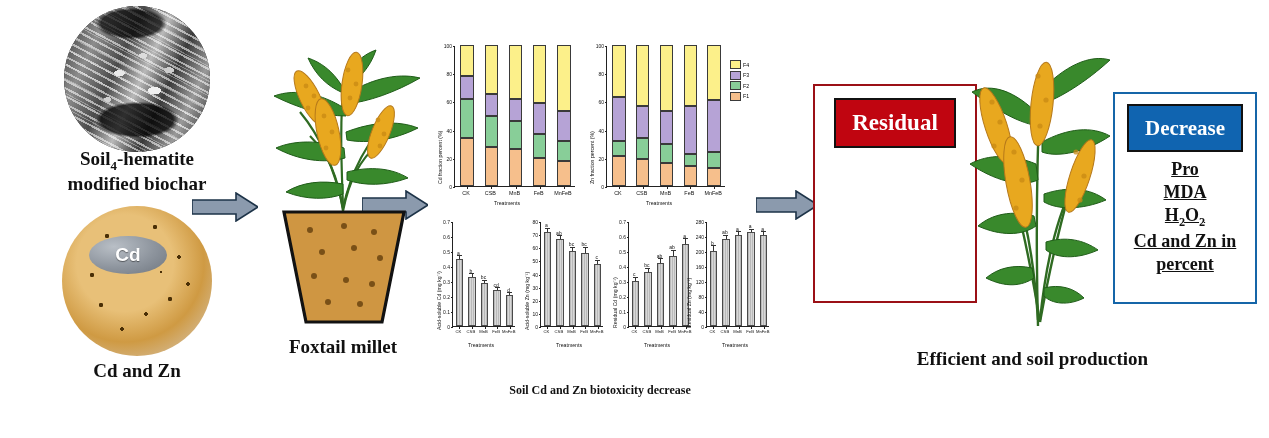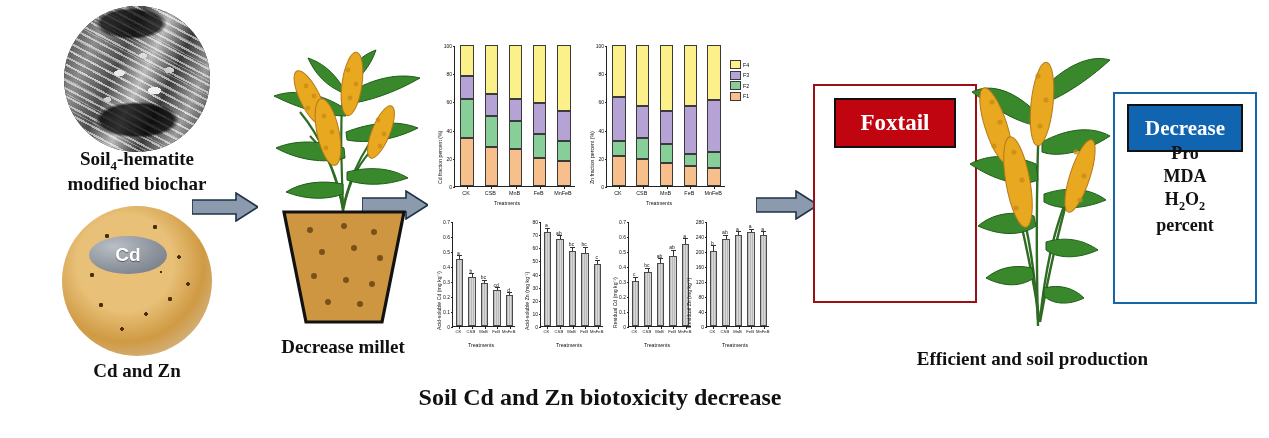--- a/index.html
+++ b/index.html
@@ -85,35 +85,35 @@
   .seg{position:absolute;left:0;right:0;border:.5px solid #3a3a3a;box-sizing:border-box;}
   .legend{position:absolute;font-size:5.2px;font-family:"Liberation Sans",sans-serif;}
   .legend-row{display:flex;align-items:center;gap:2px;margin-bottom:1.5px;}
   .legend-sw{width:9px;height:7px;border:.5px solid #3a3a3a;}
   .gbar{position:absolute;bottom:0;background:repeating-linear-gradient(90deg,#b9b9b9 0 1px,#d8d8d8 1px 2px);
       border:.6px solid #4a4a4a;box-sizing:border-box;}
   .err{position:absolute;width:.7px;background:#333;}
   .errcap{position:absolute;height:.7px;background:#333;}
   .siglet{position:absolute;font-size:5px;font-family:"Liberation Sans",sans-serif;
       color:#111;text-align:center;white-space:nowrap;}
-  #biotox-label{left:392px;top:384px;width:416px;font-size:24px;}
+  #biotox-label{left:392px;top:384px;width:416px;font-size:12px;}
 
   
   .result-box{position:absolute;background:#fff;}
   #increase-box{left:813px;top:84px;width:160px;height:215px;border:2.5px solid #9b1016;}
   #decrease-box{left:1113px;top:92px;width:140px;height:208px;border:2.5px solid #1565a8;}
   .res-header{position:absolute;left:50%;transform:translateX(-50%);
       display:flex;align-items:center;justify-content:center;
       color:#fff;font-weight:bold;border:2px solid #111;}
   #increase-header{top:12px;width:118px;height:46px;background:#c00510;font-size:23px;}
   #decrease-header{top:10px;width:112px;height:44px;background:#1064b0;font-size:21px;}
   .res-list{position:absolute;left:0;right:0;text-align:center;font-weight:bold;
       font-size:18px;line-height:1.28;color:#111;}
   #increase-list{top:68px;}
-  #decrease-list{top:48px;}
+  #decrease-list{top:64px;text-decoration:underline;}
   sub{font-size:.68em;}
 </style>
 </head>
 <body>
 
 <div class="abs" id="sem-circle">
   <div class="sem-inner"></div>
     <div class="sem-flakes"></div>
 </div>
 <div class="abs cap" id="biochar-label">
@@ -193,21 +193,21 @@
         <circle cx="106" cy="212" r="3"></circle>
         <circle cx="132" cy="222" r="3"></circle>
       <circle cx="66" cy="240" r="3"></circle>
         <circle cx="98" cy="244" r="3"></circle>
         <circle cx="124" cy="248" r="3"></circle>
       <circle cx="80" cy="266" r="3"></circle>
         <circle cx="112" cy="268" r="3"></circle>
     </g>
   </svg>
 </div>
-<div class="abs cap" id="millet-label">Decrease millet</div>
+<div class="abs cap" id="millet-label">Foxtail millet</div>
 
 <div class="abs" id="charts">
 
   <div class="chart-box" id="chart-cd-fraction" style="left:0;top:0;width:150px;height:175px;">
     <div class="stk-title" style="left:5px;top:150px;">Cd fraction percent (%)</div>
     <div class="plot" id="p1" style="left:22px;top:12px;width:120px;height:140px;">
         <div class="tickmark" style="top: 141px;"></div>
         <div class="tickmark" style="top: 112.8px;"></div>
         <div class="tickmark" style="top: 84.6px;"></div>
         <div class="tickmark" style="top: 56.4px;"></div>
@@ -547,21 +547,21 @@
       <div class="xt" style="left: 46.5px; top: 121px; width: 18px; font-size: 4.2px;">MnB</div>
       <div class="siglet" style="left: 62.1px; top: 15.25px; width: 12px;">a</div>
       <div class="xt" style="left: 59.1px; top: 121px; width: 18px; font-size: 4.2px;">FeB</div>
       <div class="siglet" style="left: 74.7px; top: 17.5px; width: 12px;">a</div>
       <div class="xt" style="left: 71.7px; top: 121px; width: 18px; font-size: 4.2px;">MnFeB</div>
     </div>
 </div>
 <div class="abs cap" id="biotox-label">Soil Cd and Zn biotoxicity decrease</div>
 
 <div class="result-box" id="increase-box">
-  <div class="res-header" id="increase-header">Foxtail</div>
+  <div class="res-header" id="increase-header">Residual</div>
 </div>
 
 <div class="abs" id="final-plant">
   <svg width="155" height="300" viewBox="0 0 155 300">
     <g stroke="#2f6b22" stroke-width="2.4" fill="none">
       <path d="M78,296 C76,220 76,150 80,60"></path>
         <path d="M80,292 C70,230 58,170 40,120"></path>
       <path d="M80,292 C92,226 106,166 124,118"></path>
         <path d="M78,290 C74,230 66,184 52,150"></path>
       <path d="M80,290 C86,232 96,190 112,158"></path>
@@ -599,18 +599,19 @@
     </g>
   </svg>
 </div>
 
 <div class="result-box" id="decrease-box">
   <div class="res-header" id="decrease-header">Decrease</div>
   <div class="res-list" id="decrease-list">
       <div>Pro</div>
       <div>MDA</div>
       <div>H<sub>2</sub>O<sub>2</sub></div>
+      <div>Cd and Zn in</div>
       <div>percent</div>
     </div>
 </div>
 <div class="abs cap" id="final-label">
   <span>Efficient and soil production</span><br>
 </div>
 
 </body></html>

